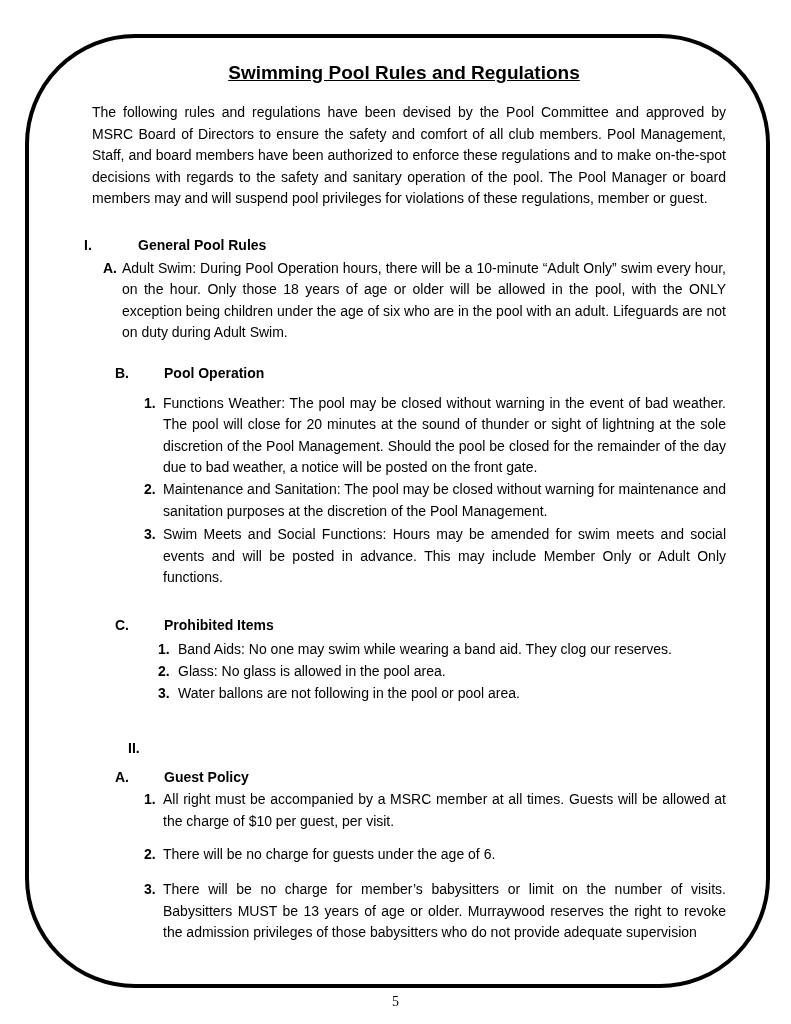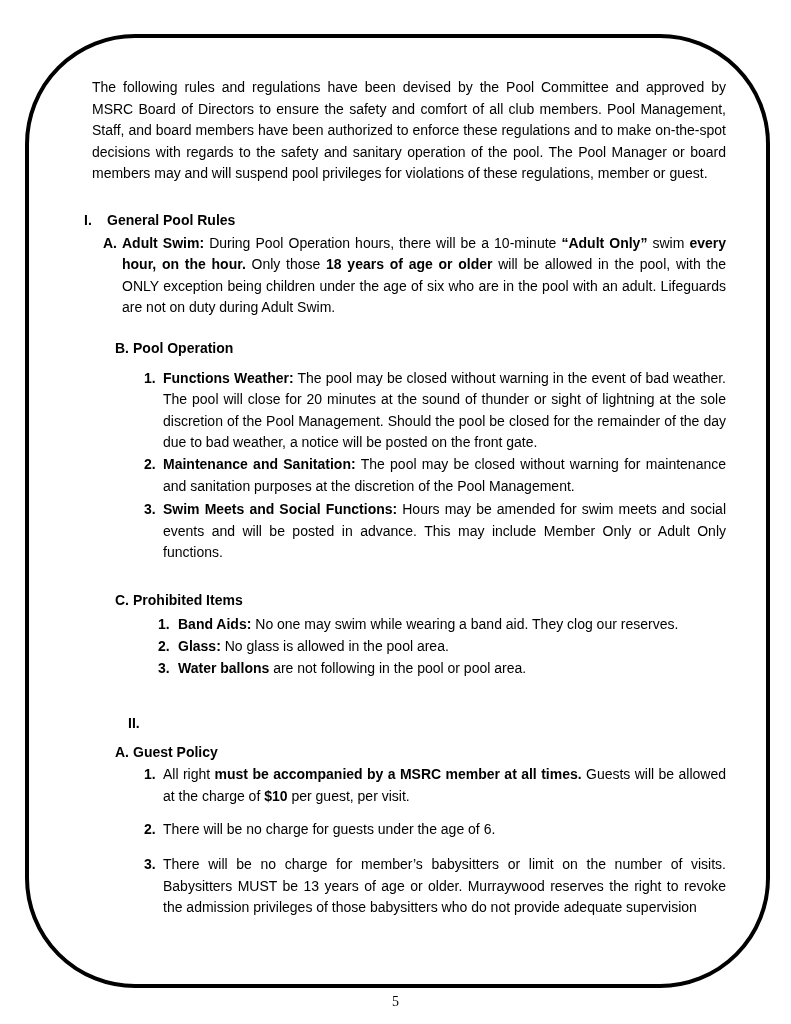--- a/index.html
+++ b/index.html
@@ -27,30 +27,30 @@
   }
   .title{
     text-align:center;
     font-weight:bold;
     font-size:19px;
     line-height:25px;
     text-decoration:underline;
   }
   .jp{text-align:justify;}
   p{margin:0;}
-  b{font-weight:bold;}
+  b{font-weight:normal;}
   .intro{margin:17px 0 0 10px;}
   .row{display:flex;}
   .marker{font-weight:bold;flex:none;}
   .w23{width:23px;}
   .w19{width:19px;}
   .w18{width:18px;}
   .w20{width:20px;}
   .ptext{flex:1;}
-  .h1 .htext,.h2 .htext{font-weight:bold;}
+  .h1 .htext,.h2 .htext{font-weight:bold;margin-left:31px;}
   .h1{margin-left:2px;}
   .indA{margin-left:21px;}
   .ind2{margin-left:33px;}
   .indB{margin-left:62px;}
   .indC{margin-left:76px;}
   .mt-sec1{margin-top:25px;}
   .mt-a{margin-top:1px;}
   .mt-b{margin-top:19px;}
   .mt-b1{margin-top:8px;}
   .mt-b2{margin-top:0px;}
@@ -74,20 +74,21 @@
   }
 </style>
 </head>
 <body>
 
 <div class="page">
   <div class="frame"></div>
 
   <div class="content">
 
+    <div class="title">Swimming Pool Rules and Regulations</div>
 
     <p class="intro jp">The following rules and regulations have been devised by the Pool Committee and approved by MSRC Board of Directors to ensure the safety and comfort of all club members. Pool Management, Staff, and board members have been authorized to enforce these regulations and to make on-the-spot decisions with regards to the safety and sanitary operation of the pool.  The Pool Manager or board members may and will suspend pool privileges for violations of these regulations, member or guest.</p>
 
     <div class="row h1 mt-sec1">
       <span class="marker w23">I.</span>
       <span class="htext">General Pool Rules</span>
     </div>
 
     <div class="row indA mt-a">
       <span class="marker w19">A.</span>

